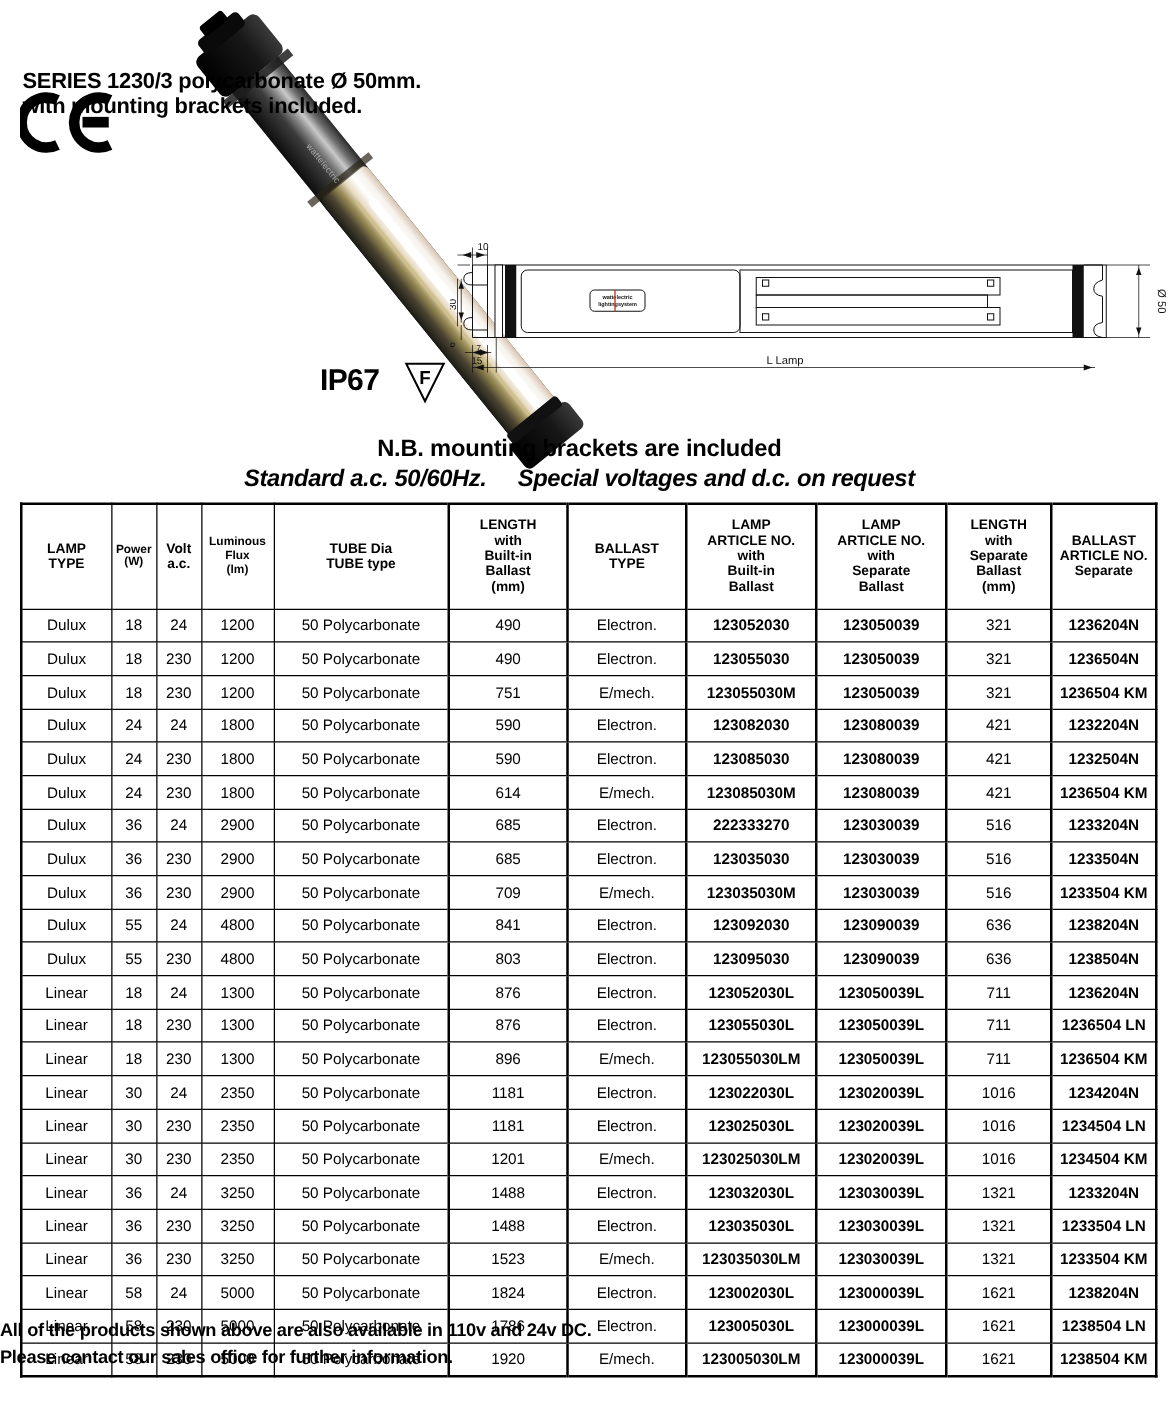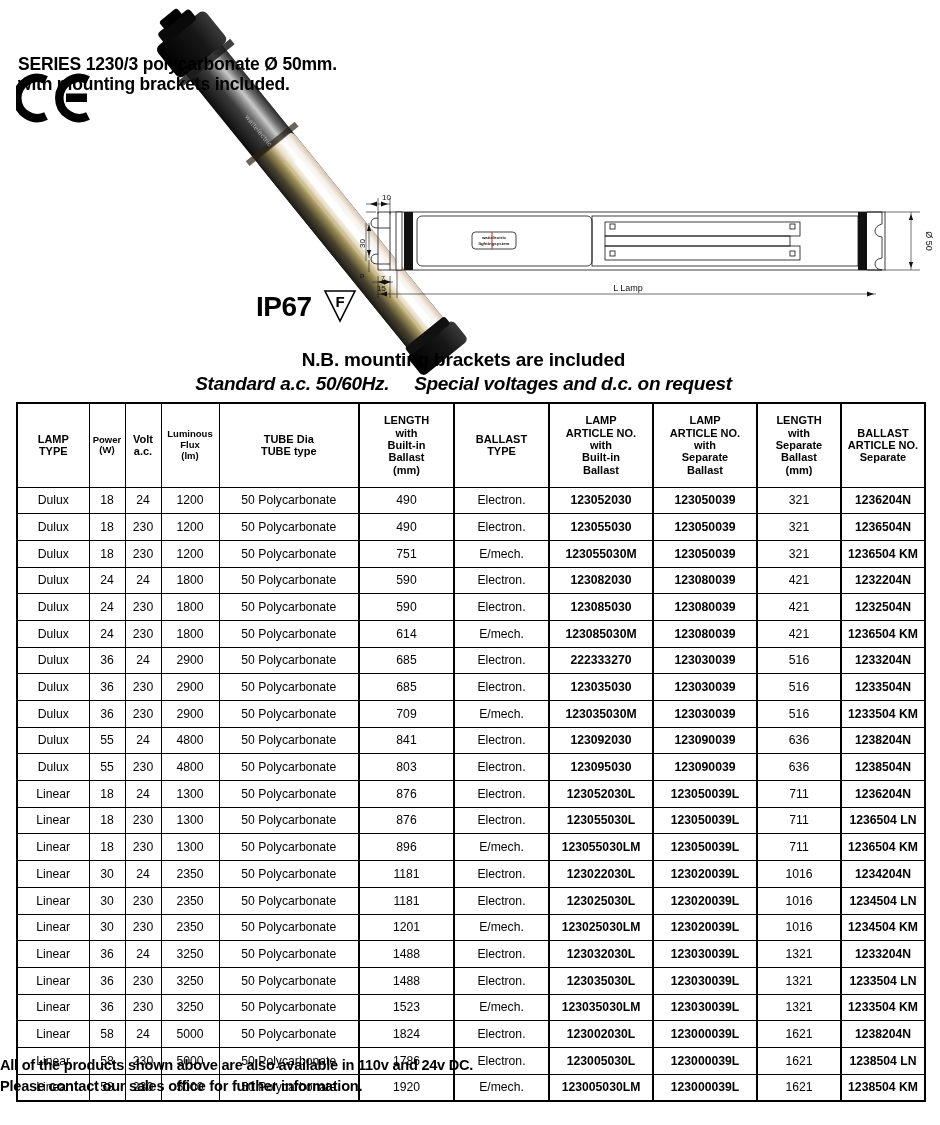--- a/index.html
+++ b/index.html
@@ -16,21 +16,21 @@
   
   .header-block { position: absolute; left: 18px; top: 30px; margin-top: 24px; }
   .header-line { font-size: 17.5px; font-weight: bold; letter-spacing: -0.2px; line-height: 1.17; white-space: nowrap; }
 
   .ce-mark { position: absolute; left: 16px; top: 72px; width: 80px; height: 52px; }
 
   
   .photo { position: absolute; left: 60px; top: 8px; width: 500px; height: 370px; }
 
   
-  .ip67 { position: absolute; left: 256px; top: 291px; font-size: 28px; font-weight: bold; letter-spacing: -0.5px; text-align: right; }
+  .ip67 { position: absolute; left: 256px; top: 291px; font-size: 24px; font-weight: bold; letter-spacing: -0.5px; text-align: right; }
   .fmark { position: absolute; left: 322px; top: 287px; width: 36px; height: 38px; }
 
   
   .drawing { position: absolute; left: 360px; top: 190px; width: 580px; height: 130px; }
 
   
   .notes { position: absolute; left: 0; top: 348px; width: 927px; text-align: center; }
   .note-1 { font-size: 19px; font-weight: bold; letter-spacing: -0.2px; line-height: 1.25; }
   .note-2 { font-size: 19px; font-weight: bold; letter-spacing: -0.3px; line-height: 1.25; white-space: pre; font-style: italic; }
 

